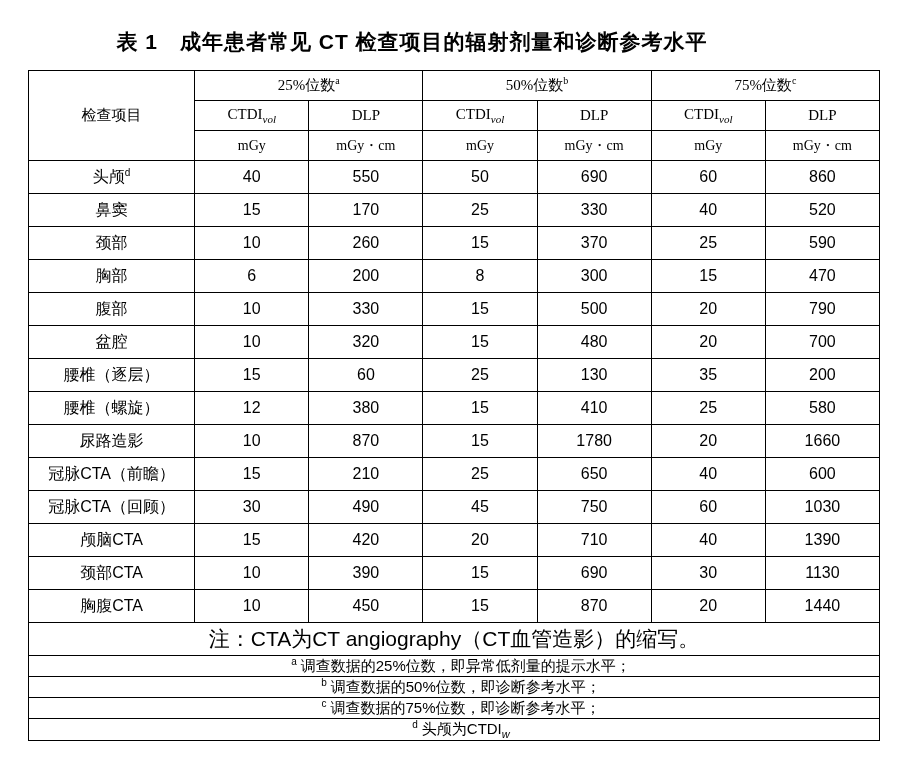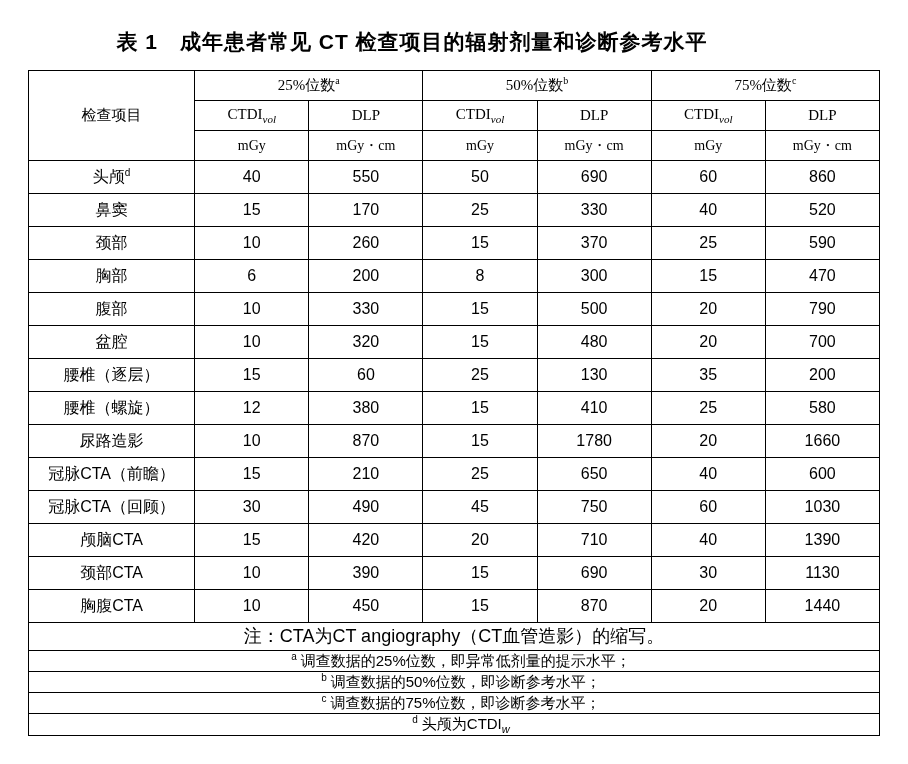--- a/index.html
+++ b/index.html
@@ -78,21 +78,21 @@
     height: 32px;
     font-size: 16px;
     font-family: "Liberation Sans", "DejaVu Sans", sans-serif;
   }
   .row td.item {
     font-size: 16px;
   }
   .note-cell {
     text-align: left;
     padding: 6px 10px 6px 14px;
-    font-size: 18px;
+    font-size: 21px;
     line-height: 1.5;
     font-family: "Liberation Sans", "DejaVu Sans", sans-serif;
   }
   .note-line {
     padding: 5px 10px 5px 14px;
     text-align: left;
     font-size: 15px;
     font-family: "Liberation Sans", "DejaVu Sans", sans-serif;
     margin-top: 44px;
   }

